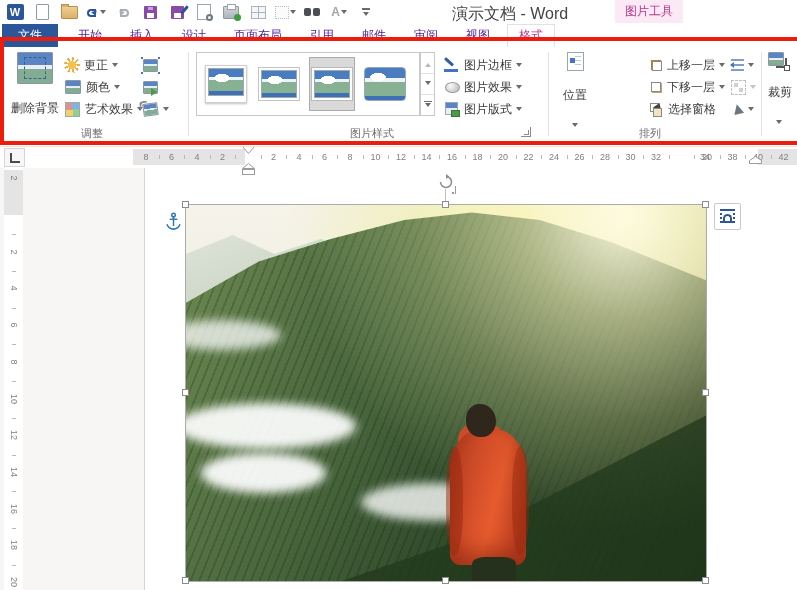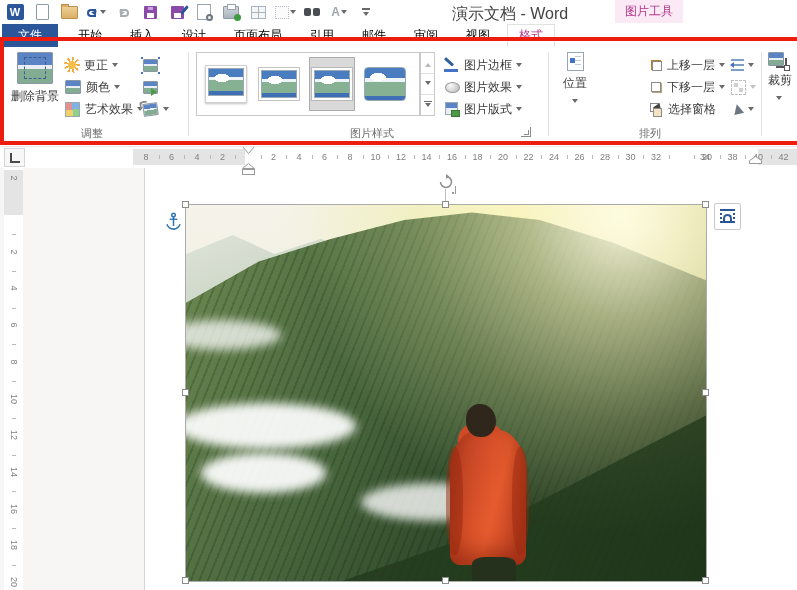--- a/index.html
+++ b/index.html
@@ -7,28 +7,28 @@
        font-family:"Liberation Sans",sans-serif;color:#3b3b3b;-webkit-font-smoothing:antialiased;}
   
   .titlebar{position:absolute;top:0;left:0;right:0;height:24px;background:#fff;z-index:30;}
   #qat{position:absolute;left:4px;top:1px;height:22px;display:flex;align-items:center;gap:5px;}
   .qat-btn{width:22px;height:20px;display:flex;align-items:center;justify-content:center;position:relative;}
   .doc-title{position:absolute;left:452px;top:4px;font-size:16px;color:#444;white-space:nowrap;}
   .context-tool{position:absolute;left:615px;top:0;height:23px;line-height:23px;padding:0 10px;
     background:#fbe9f5;color:#b5388a;font-size:12px;white-space:nowrap;}
   
   .tabrow{position:absolute;top:24px;left:0;right:0;height:23px;display:flex;background:#fff;z-index:25;}
-  .tab{font-size:12px;color:#000000;line-height:23px;padding:0 11px;margin:0 3px;white-space:nowrap;}
+  .tab{font-size:12px;color:#4c1d95;line-height:23px;padding:0 11px;margin:0 3px;white-space:nowrap;}
   .tab.file{background:#2b579a;color:#fff;padding:0 16px;margin:0 6px 0 2px;}
   .tab.active{color:#b5388a;background:#fff;border:1px solid #e2e2e2;border-bottom:none;line-height:21px;}
   
   .ribbon{position:absolute;top:47px;left:0;right:0;height:99px;background:#fff;border-bottom:1px solid #e6e6e6;z-index:20;}
   .rb-sep{position:absolute;top:5px;height:84px;width:1px;background:#e2e2e2;}
   .grp-label{position:absolute;top:79px;font-size:11px;color:#6b6b6b;transform:translateX(-50%);white-space:nowrap;}
-  .big-btn{position:absolute;top:5px;display:flex;flex-direction:column;align-items:center;gap:6px;}
+  .big-btn{position:absolute;top:5px;display:flex;flex-direction:column;align-items:center;gap:18px;}
   .big-label{font-size:12px;color:#3b3b3b;white-space:nowrap;line-height:13px;}
   .rb-col{position:absolute;display:flex;flex-direction:column;}
   .rb-row{display:flex;align-items:center;gap:4px;height:22px;font-size:12px;white-space:nowrap;}
   .caret{width:0;height:0;border:3px solid transparent;border-top:4px solid #6a6a6a;margin-top:3px;flex:none;}
   .caret.dis{border-top-color:#c3c3c3;}
   
   .gallery{position:absolute;left:196px;top:5px;width:224px;height:64px;border:1px solid #c9c9c9;
      display:flex;align-items:center;gap:7px;padding-left:6px;box-sizing:border-box;background:#fff;}
   .thumb{width:46px;height:54px;display:flex;align-items:center;justify-content:center;flex:none;box-sizing:border-box;}
   .thumb.sel{background:#d9d9d9;border:1px solid #ababab;}

